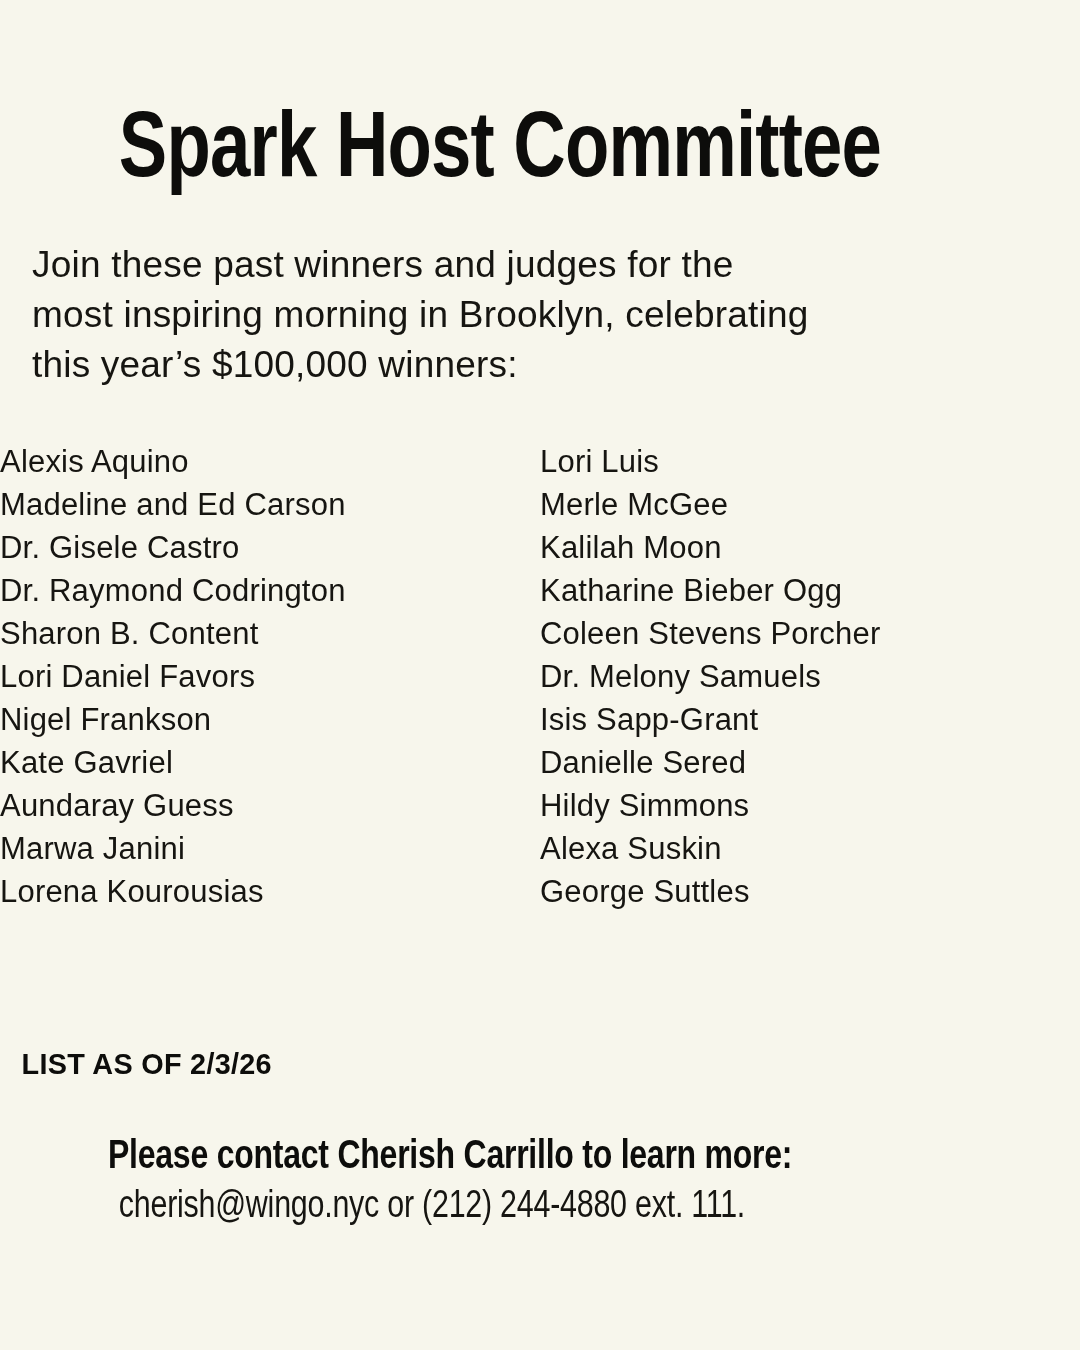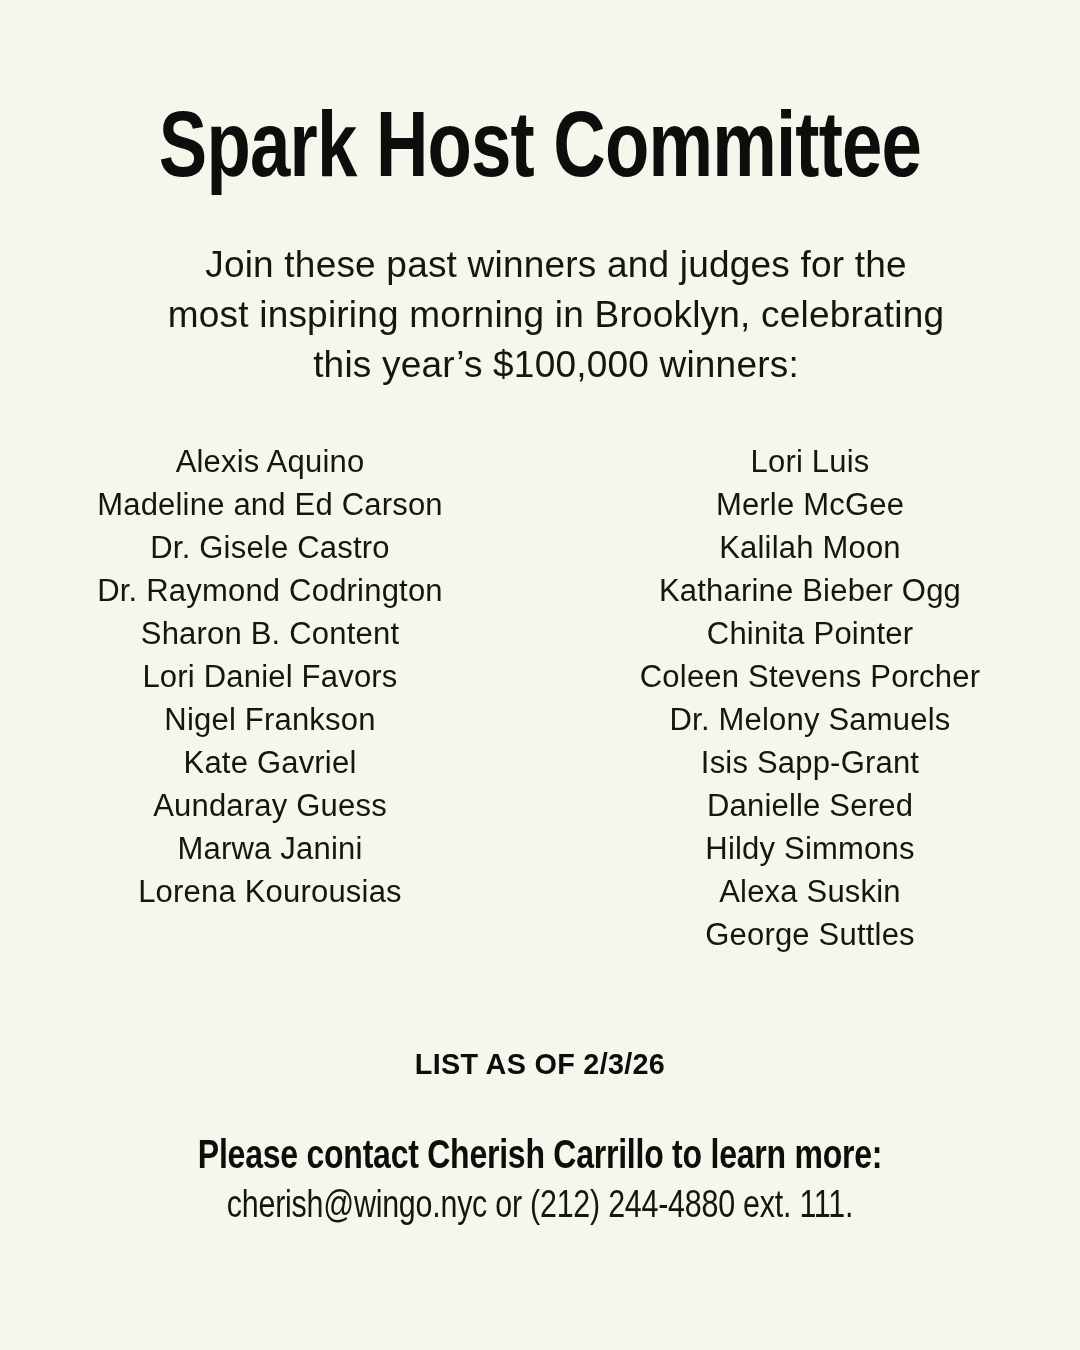--- a/index.html
+++ b/index.html
@@ -6,21 +6,20 @@
   html, body { background: #e8e8e8; }
   .poster {
     position: relative;
     width: 1080px;
     height: 1350px;
     margin: 0 auto;
     background: #f7f6ec;
     color: #13120f;
     font-family: "Liberation Sans", sans-serif;
     overflow: hidden;
-    text-align: center;
   }
   .title {
     position: absolute;
     top: 96px;
     left: 0;
     width: 100%;
     font-size: 93px;
     font-weight: bold;
     line-height: 1.05;
     letter-spacing: -1px;
@@ -123,21 +122,20 @@
         <div class="name">Kate Gavriel</div>
         <div class="name">Aundaray Guess</div>
         <div class="name">Marwa Janini</div>
         <div class="name">Lorena Kourousias</div>
       </div>
     <div class="col">
         <div class="name">Lori Luis</div>
         <div class="name">Merle McGee</div>
         <div class="name">Kalilah Moon</div>
         <div class="name">Katharine Bieber Ogg</div>
-        <div class="name">Chinita Pointer</div>
         <div class="name">Coleen Stevens Porcher</div>
         <div class="name">Dr. Melony Samuels</div>
         <div class="name">Isis Sapp-Grant</div>
         <div class="name">Danielle Sered</div>
         <div class="name">Hildy Simmons</div>
         <div class="name">Alexa Suskin</div>
         <div class="name">George Suttles</div>
       </div>
   </div>
 

